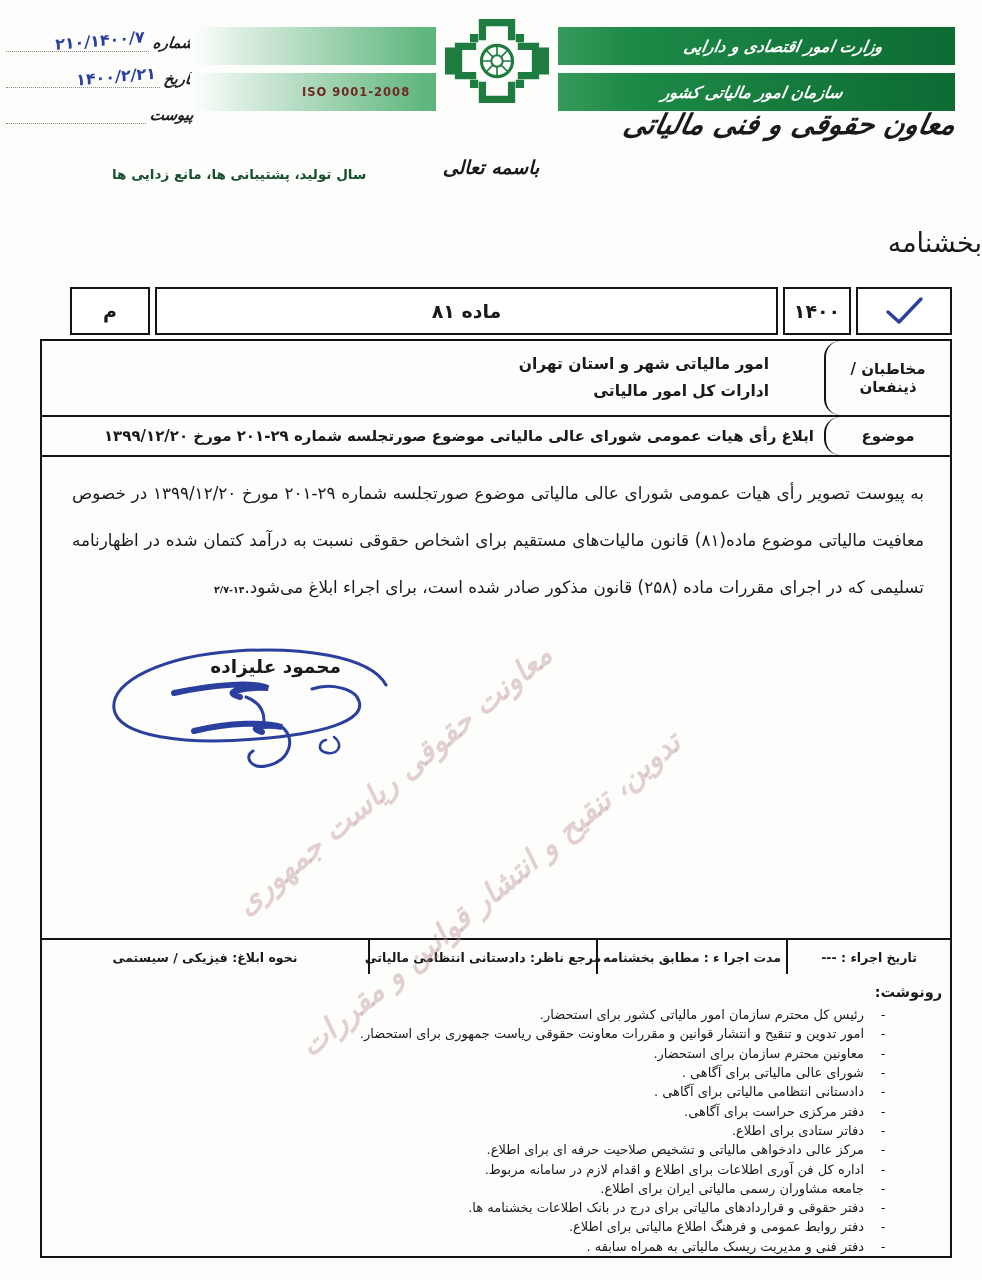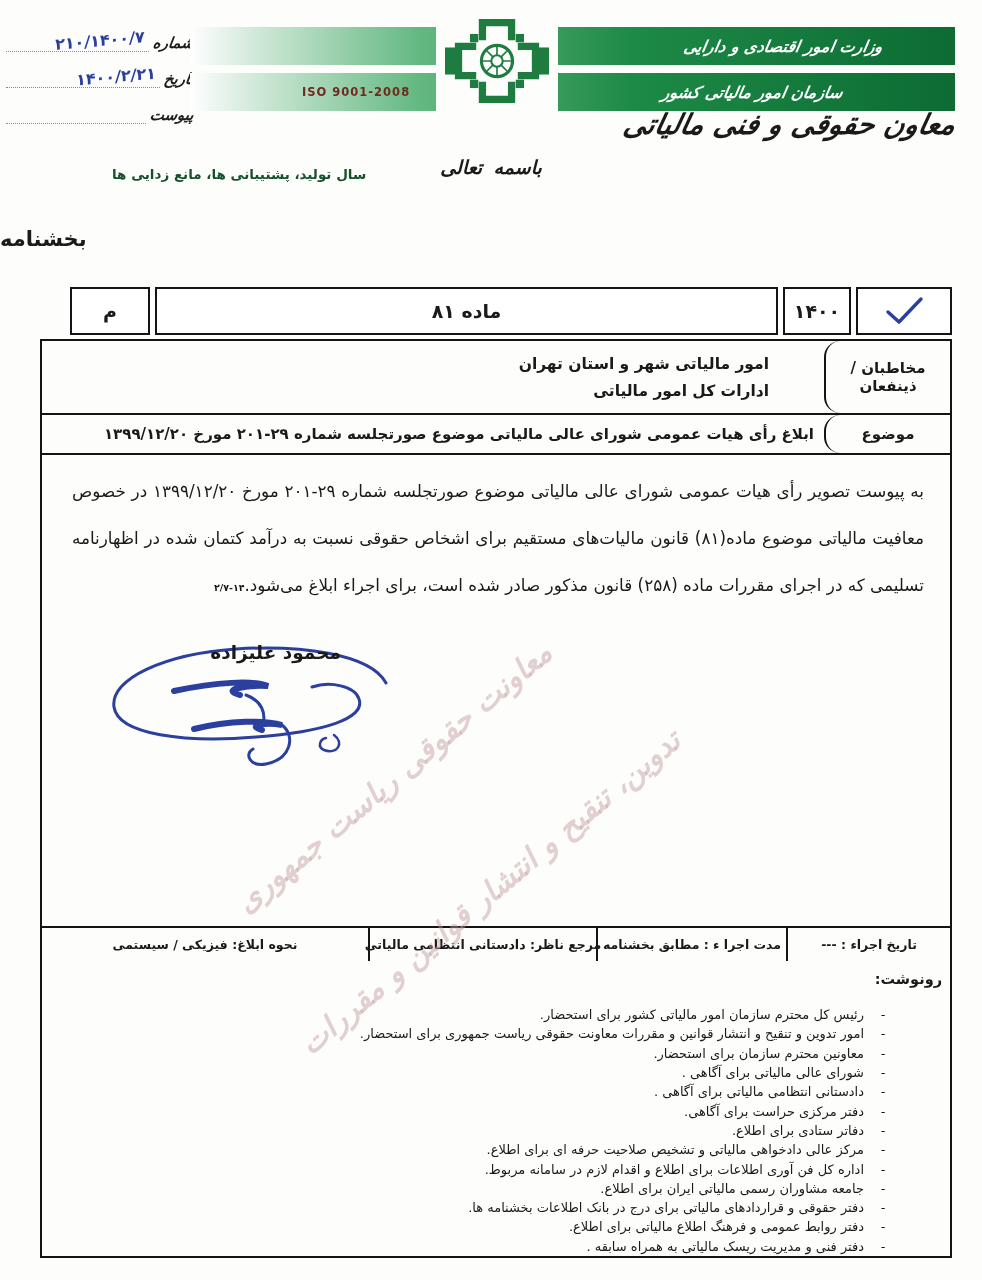--- a/index.html
+++ b/index.html
@@ -29,23 +29,23 @@
 
   
   .logo-box{position:absolute;left:436px;top:4px;width:122px;height:114px;background:#fdfdfb;
             display:flex;align-items:center;justify-content:center;z-index:2;}
 
   
   .deputy{position:absolute;top:108px;right:26px;font-size:28px;font-weight:bold;font-style:italic;
           transform:skewX(-12deg);direction:rtl;white-space:nowrap;}
   .slogan{position:absolute;top:166px;left:112px;font-size:13.5px;font-weight:bold;color:#17502d;direction:rtl;}
   .bismillah{position:absolute;top:156px;left:0;right:0;text-align:center;font-size:19px;
-             font-weight:bold;font-style:italic;font-family:Liberation Mono, monospace;}
-  .doc-type{position:absolute;top:227px;left:0;right:0;text-align:left;font-size:21px;
-            font-weight:bold;letter-spacing:1px;}
+             font-weight:bold;font-style:italic;}
+  .doc-type{position:absolute;top:227px;left:0;right:0;text-align:right;font-size:27px;
+            font-weight:normal;letter-spacing:1px;}
 
   
   .class-strip{position:absolute;top:287px;right:30px;left:70px;height:48px;display:flex;
                direction:rtl;gap:5px;}
   .cs-cell{border:2px solid #141414;background:#fff;display:flex;align-items:center;
            justify-content:center;font-weight:bold;font-size:19px;}
   .cs-check{width:92px}.cs-year{width:64px}.cs-article{flex:1}.cs-cat{width:76px}
 
   
   .main-box{position:absolute;top:339px;left:40px;right:30px;bottom:22px;border:2px solid #141414;
@@ -58,34 +58,34 @@
                padding-left:10px;padding-right:55px;font-weight:bold;font-size:15.5px;text-align:right;}
   .row-subject{height:38px;border-top:2px solid #141414;}
   .subj-content{flex:1;display:flex;align-items:center;padding-right:10px;font-weight:bold;font-size:15px;}
   .body-row{height:482px;border-top:2px solid #141414;position:relative;}
   .para{direction:rtl;text-align:justify;font-size:16.8px;line-height:47px;font-weight:500;
         padding:13px 26px 0 30px;position:relative;z-index:1;}
   .ref-code{font-size:9.5px;font-weight:bold;margin-top:47px;}
 
   .sig{position:absolute;top:182px;left:52px;width:315px;height:175px;z-index:1;}
   .sig svg{position:absolute;inset:0;}
-  .sig-name{position:absolute;top:5px;right:68px;font-weight:bold;font-size:18.5px;direction:rtl;z-index:1;}
+  .sig-name{position:absolute;top:17px;right:68px;font-weight:bold;font-size:18.5px;direction:rtl;z-index:1;}
 
   .wm{position:absolute;top:230px;left:40px;width:720px;transform:rotate(-40deg);
       color:rgba(190,152,152,0.45);font-size:30px;font-weight:bold;font-style:italic;
       text-align:center;direction:rtl;line-height:150px;z-index:0;white-space:nowrap;}
 
   .meta-row{display:flex;direction:rtl;border-top:2px solid #141414;height:34px;
             font-weight:bold;font-size:12.5px;}
   .meta-cell{display:flex;align-items:center;justify-content:center;white-space:nowrap;}
   .meta-cell.sep{border-left:2px solid #141414;}
   .mc1{width:162px}.mc2{width:188px}.mc3{width:226px}.mc4{flex:1}
 
   .cc{flex:1;direction:rtl;padding:10px 8px 0 14px;position:relative;z-index:1;}
-  .cc-label{font-weight:bold;font-size:14.5px;margin-bottom:18px;}
+  .cc-label{font-weight:bold;font-size:14.5px;margin-bottom:5px;}
   .cc-items{margin-right:52px;}
   .cc-item{display:flex;direction:rtl;gap:12px;font-size:13px;line-height:19.3px;font-weight:500;}
   .cc-dash{width:14px;text-align:center;flex:0 0 auto;}
 </style>
 </head>
 <body>
 
 <div class="page">
 
   <div class="refs">

